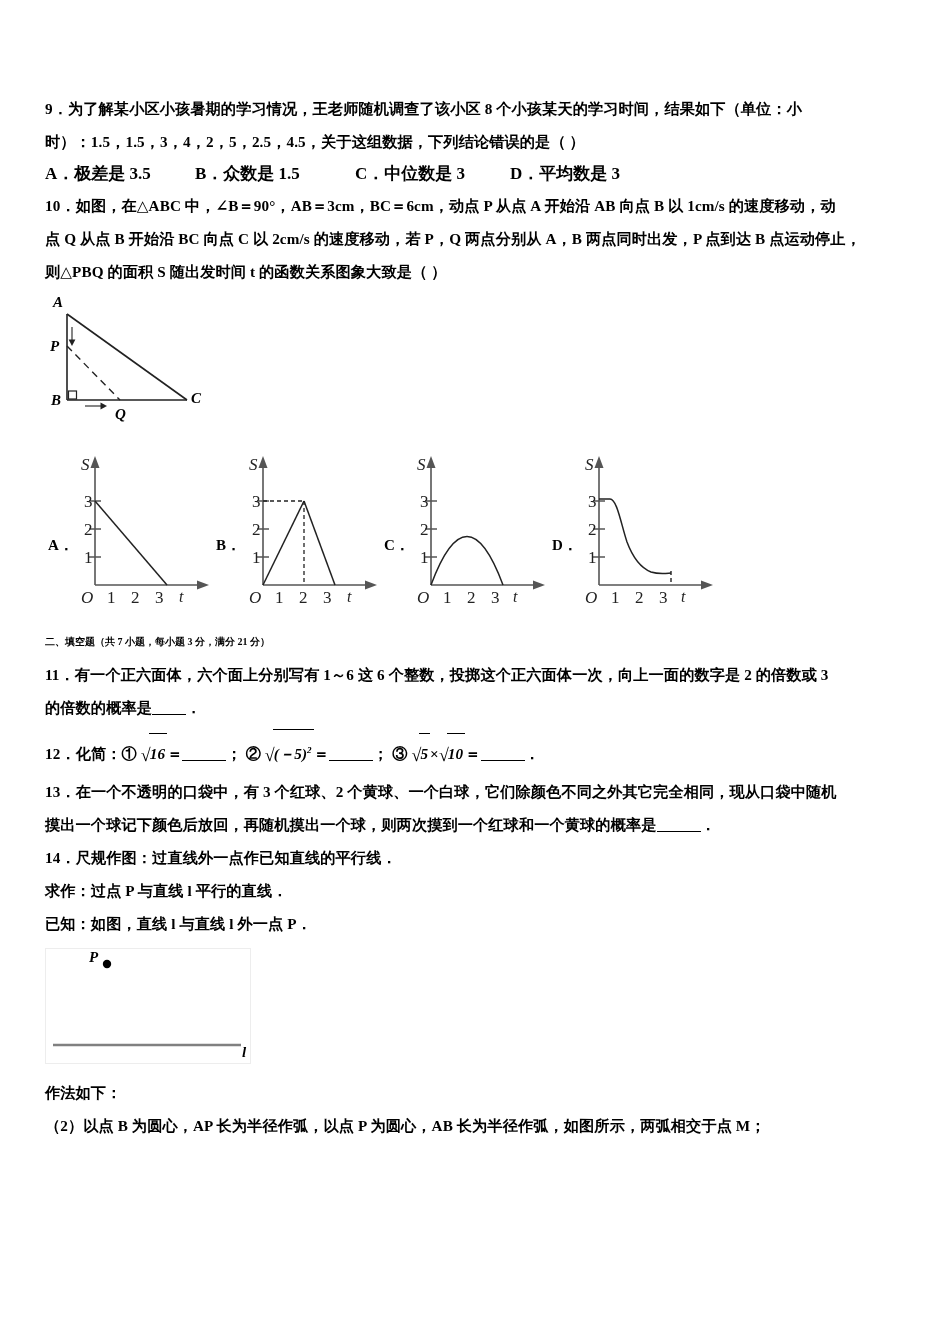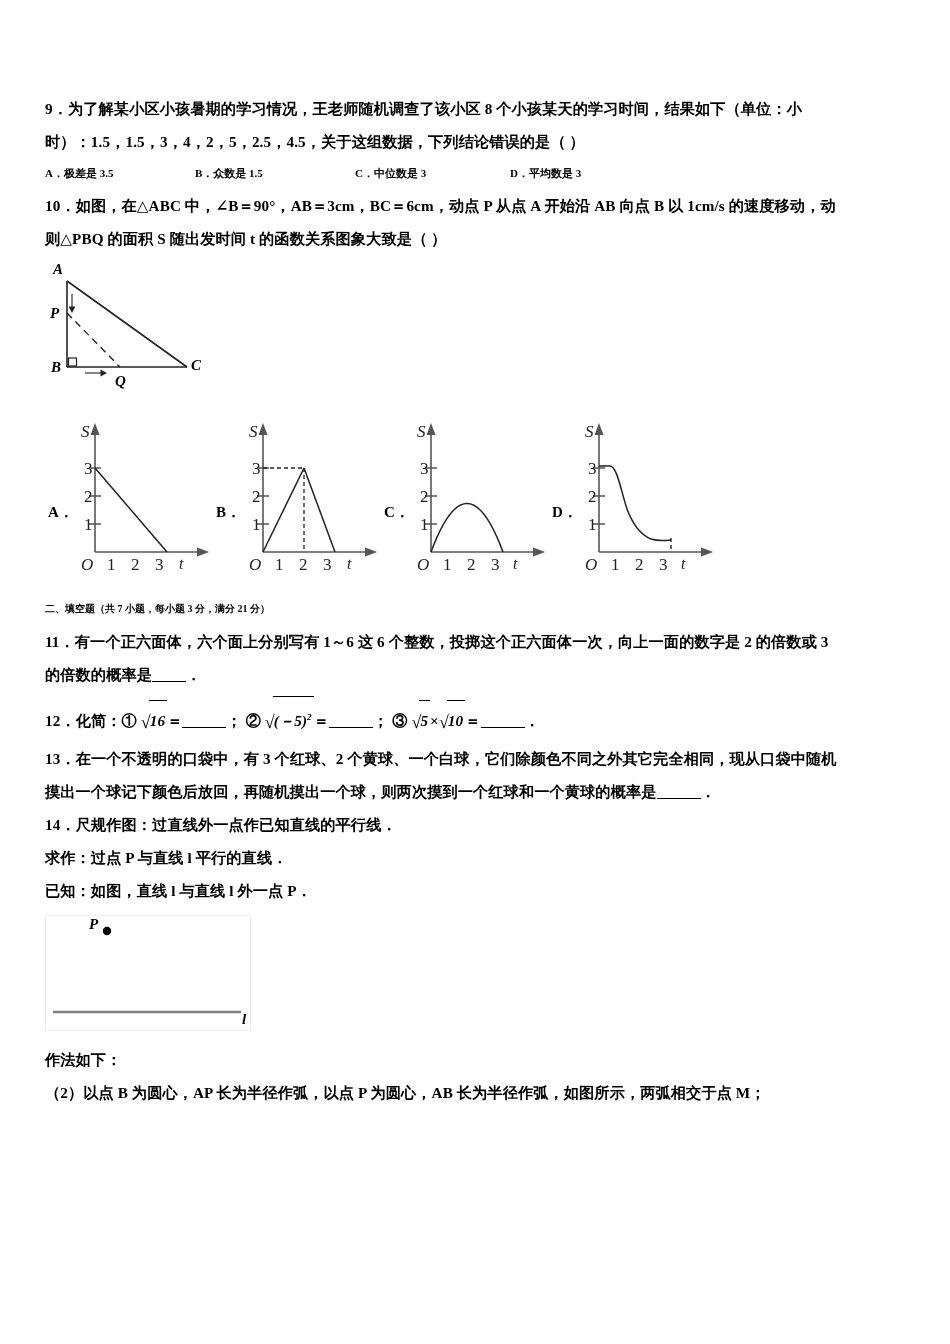--- a/index.html
+++ b/index.html
@@ -34,21 +34,21 @@
     font-size: 15.2px;
     line-height: 33px;
     letter-spacing: 0.1px;
     text-align: justify;
     text-justify: inter-ideograph;
     font-weight: 600;
   }
   .q-line.nowrap { white-space: nowrap; }
 
   .opts-row {
-    font-size: 11px;
+    font-size: 17px;
     line-height: 31px;
     font-weight: 600;
     white-space: nowrap;
   }
   .opts-row .opt { display: inline-block; }
   .opt-a { width: 150px; }
   .opt-b { width: 160px; }
   .opt-c { width: 155px; }
 
   .section-head {
@@ -97,20 +97,21 @@
     <div>
       <div class="q-line">9．为了解某小区小孩暑期的学习情况，王老师随机调查了该小区 8 个小孩某天的学习时间，结果如下（单位：小</div>
       <div class="q-line">时）：1.5，1.5，3，4，2，5，2.5，4.5，关于这组数据，下列结论错误的是（      ）</div>
       <div class="opts-row">
         <span class="opt opt-a">A．极差是 3.5</span><span class="opt opt-b">B．众数是 1.5</span><span class="opt opt-c">C．中位数是 3</span><span class="opt">D．平均数是 3</span>
       </div>
     </div>
 
     <div>
       <div class="q-line">10．如图，在△ABC 中，∠B＝90°，AB＝3cm，BC＝6cm，动点 P 从点 A 开始沿 AB 向点 B 以 1cm/s 的速度移动，动</div>
+      <div class="q-line">点 Q 从点 B 开始沿 BC 向点 C 以 2cm/s 的速度移动，若 P，Q 两点分别从 A，B 两点同时出发，P 点到达 B 点运动停止，</div>
       <div class="q-line">则△PBQ 的面积 S 随出发时间 t 的函数关系图象大致是（      ）</div>
 
       <div class="fig-triangle">
         <svg width="200" height="130" viewBox="0 0 200 130">
 
           <line x1="22" y1="20" x2="22" y2="106" stroke="#222" stroke-width="1.6"></line>
 
           <line x1="22" y1="106" x2="142" y2="106" stroke="#222" stroke-width="1.6"></line>
 
           <line x1="22" y1="20" x2="142" y2="106" stroke="#222" stroke-width="1.6"></line>

